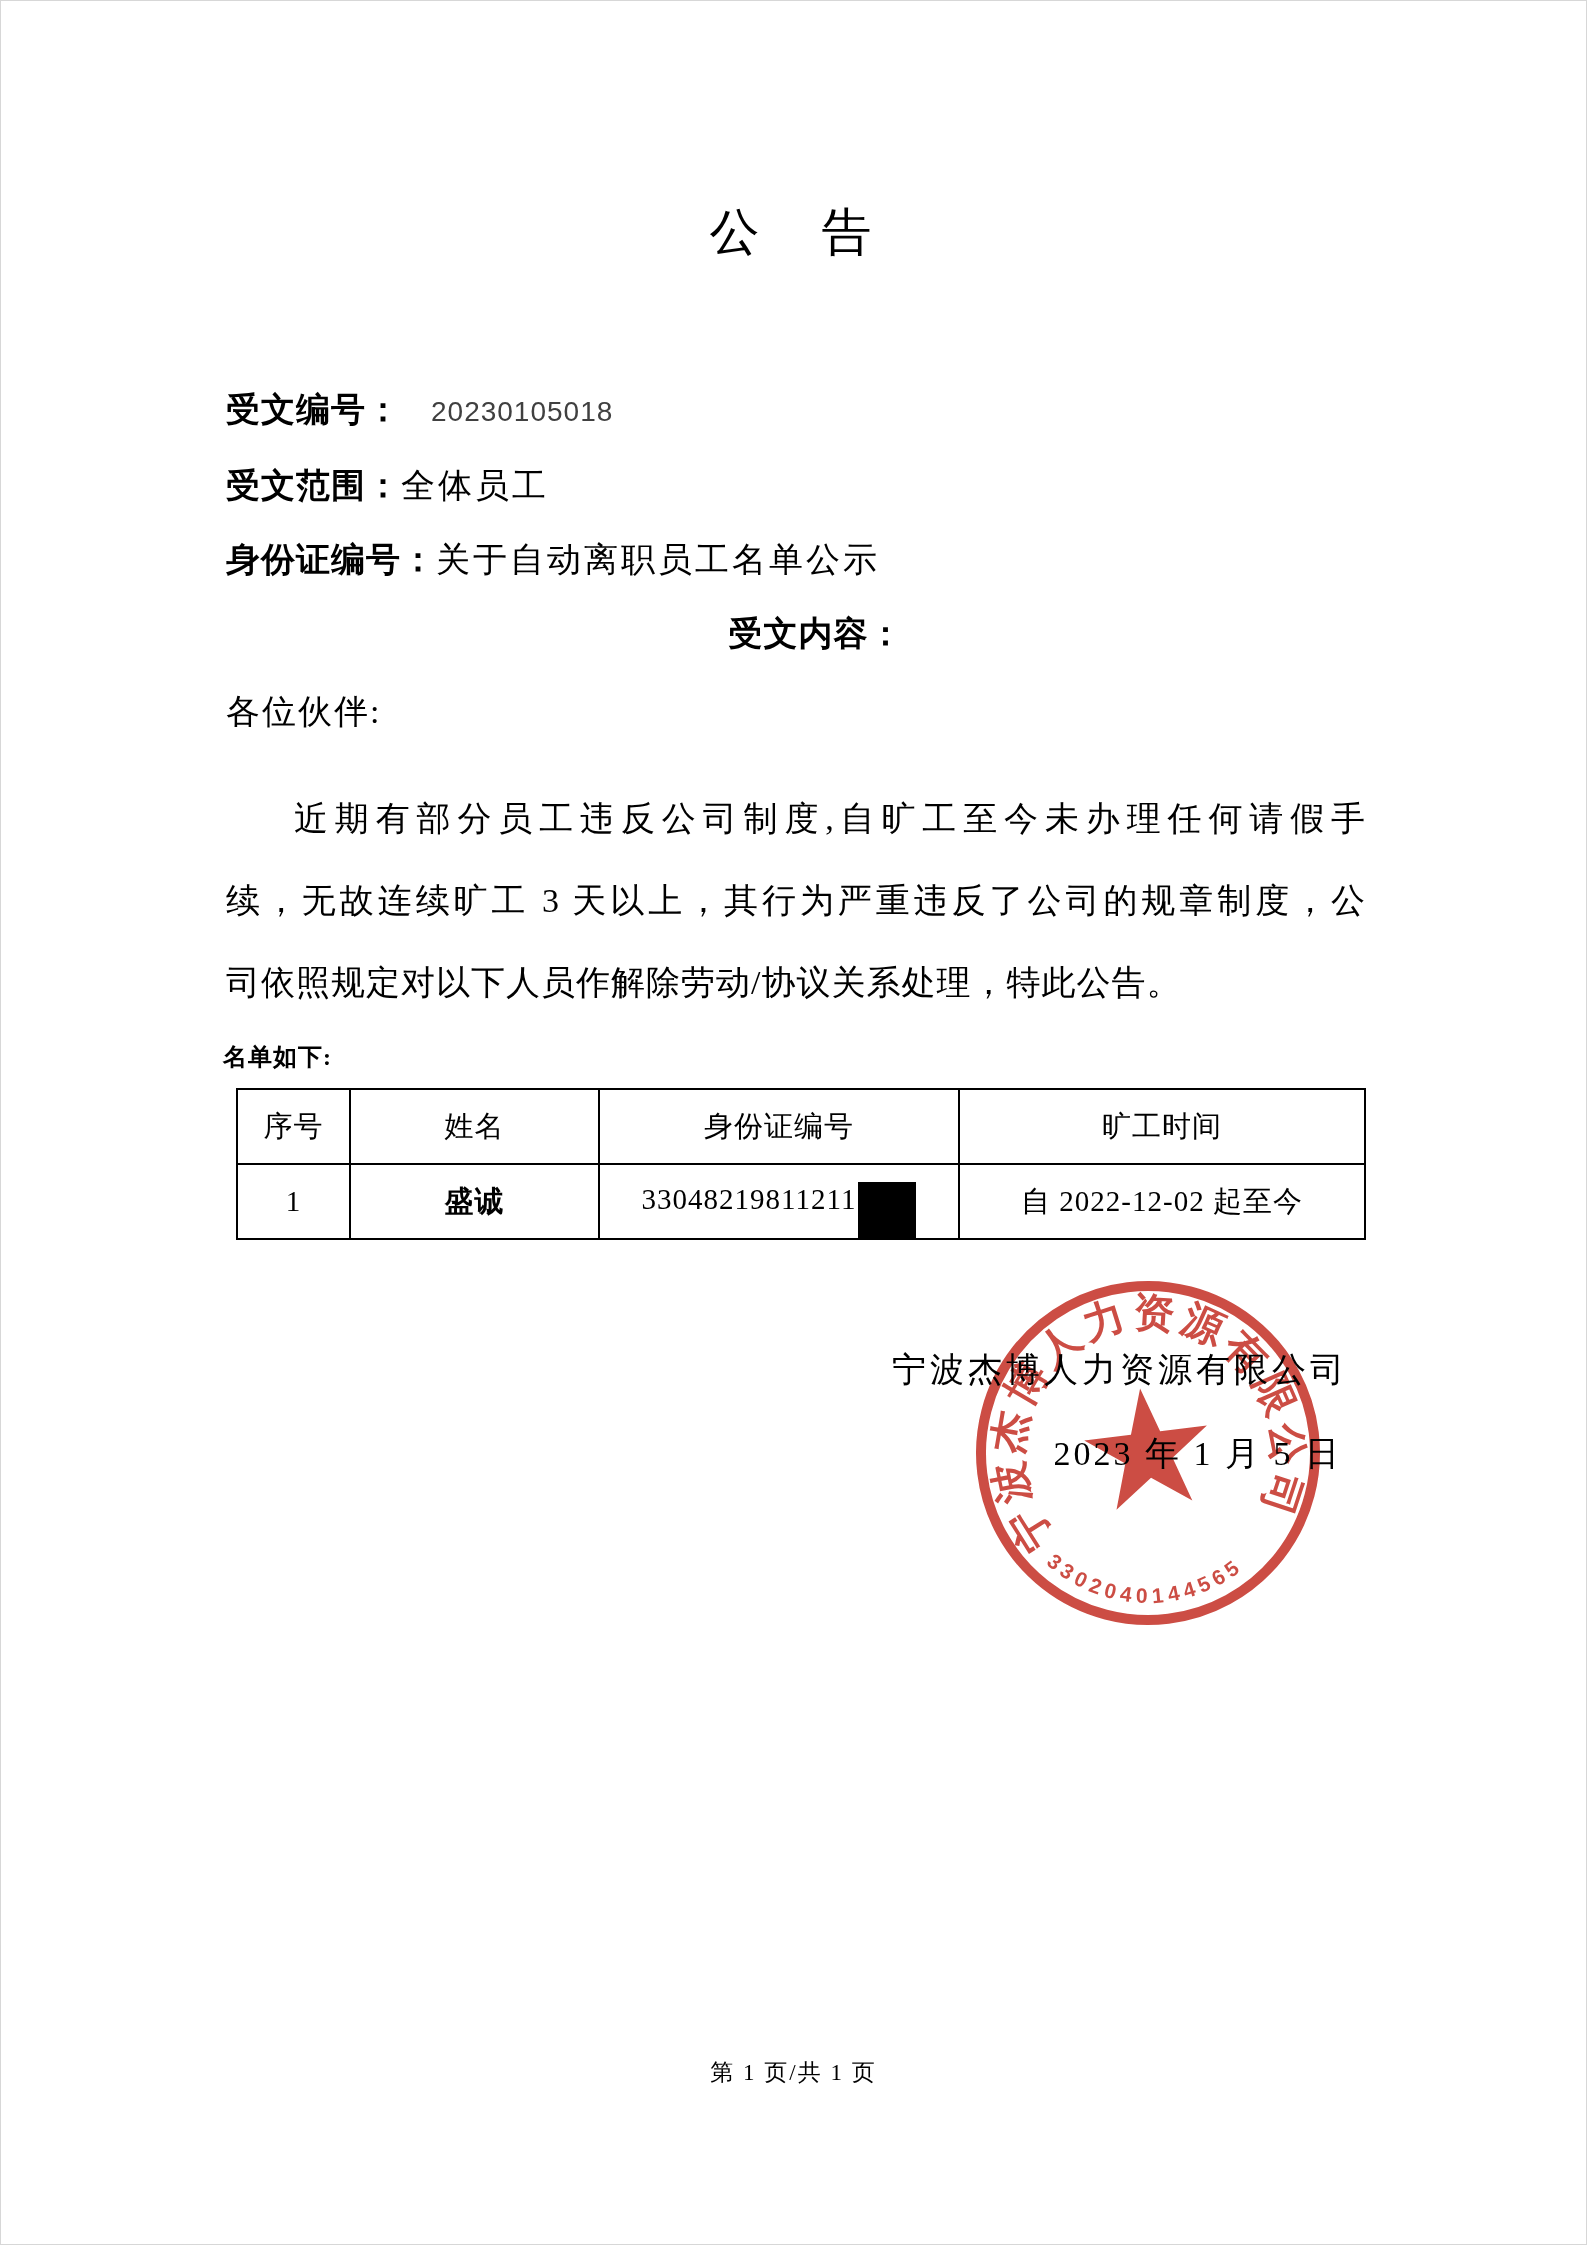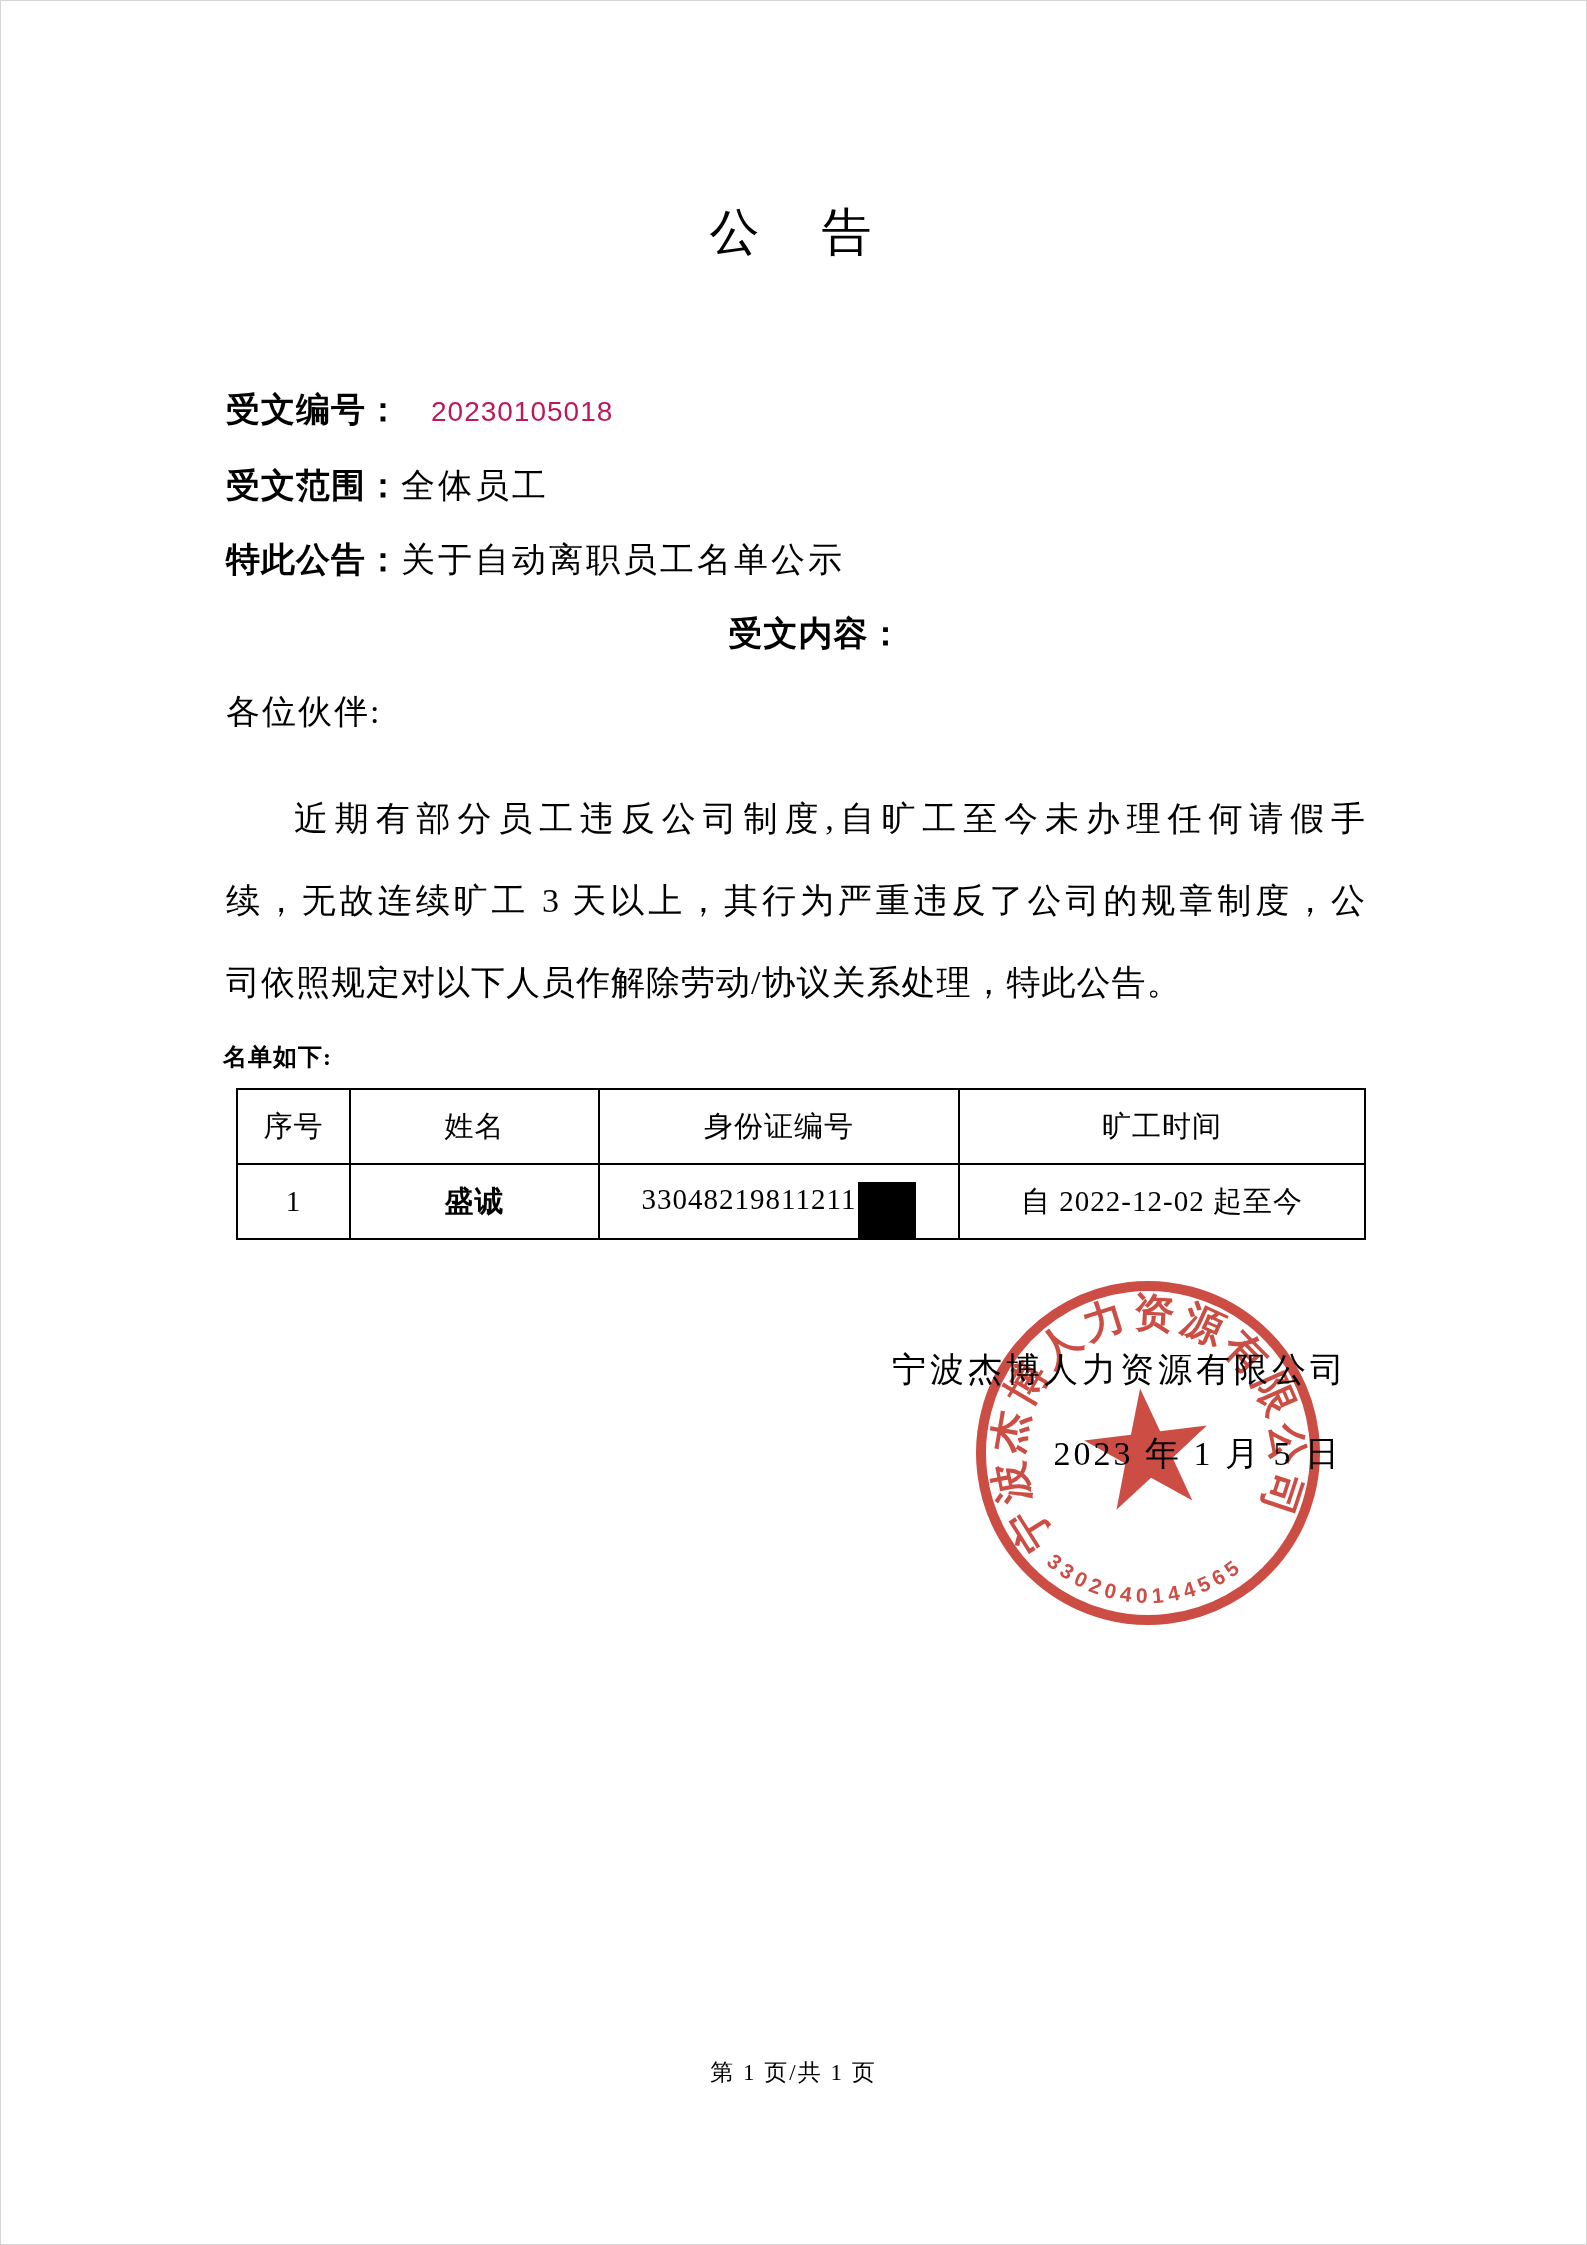--- a/index.html
+++ b/index.html
@@ -22,21 +22,21 @@
   }
 
   .field-line {
     position:absolute; left:225px; width:1180px;
     font-size:34px; white-space:nowrap;
   }
   .field-label { font-weight:bold; letter-spacing:1px; }
   .field-value { font-weight:normal; letter-spacing:3px; }
   .doc-number {
     font-family:"Liberation Sans","DejaVu Sans",sans-serif;
-    font-size:28px; color:#be185d; letter-spacing:1px;
+    font-size:28px; color:#404040; letter-spacing:1px;
     margin-left:30px;
   }
   .fl-1 { top:386px; }
   .fl-2 { top:462px; }
   .fl-3 { top:536px; }
   .fl-4 { top:610px;text-align:center; }
 
   .salutation {
     position:absolute; left:225px; top:688px;
     font-size:34px; letter-spacing:2px;
@@ -116,21 +116,21 @@
 
   <div class="field-line fl-1">
     <span class="field-label">受文编号：</span><span class="field-value doc-number">20230105018</span>
   </div>
 
   <div class="field-line fl-2">
     <span class="field-label">受文范围：</span><span class="field-value">全体员工</span>
   </div>
 
   <div class="field-line fl-3">
-    <span class="field-label">特此公告：</span><span class="field-value">关于自动离职员工名单公示</span>
+    <span class="field-label">身份证编号：</span><span class="field-value">关于自动离职员工名单公示</span>
   </div>
 
   <div class="field-line fl-4">
     <span class="field-label">受文内容：</span><span class="field-value"></span>
   </div>
 
   <div class="salutation">各位伙伴:</div>
 
   <div class="body-line bl-1">近期有部分员工违反公司制度,自旷工至今未办理任何请假手</div>
   <div class="body-line bl-2">续，无故连续旷工 3 天以上，其行为严重违反了公司的规章制度，公</div>

